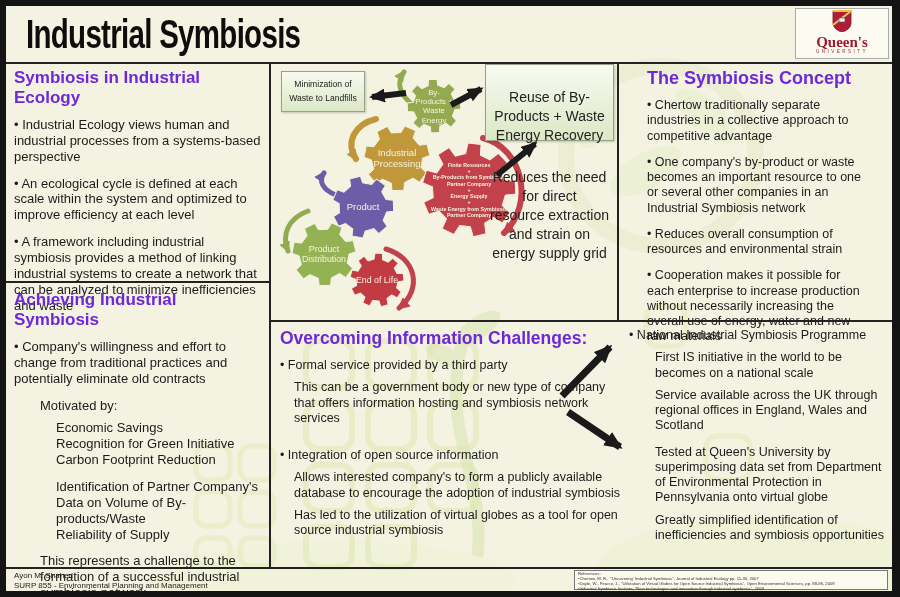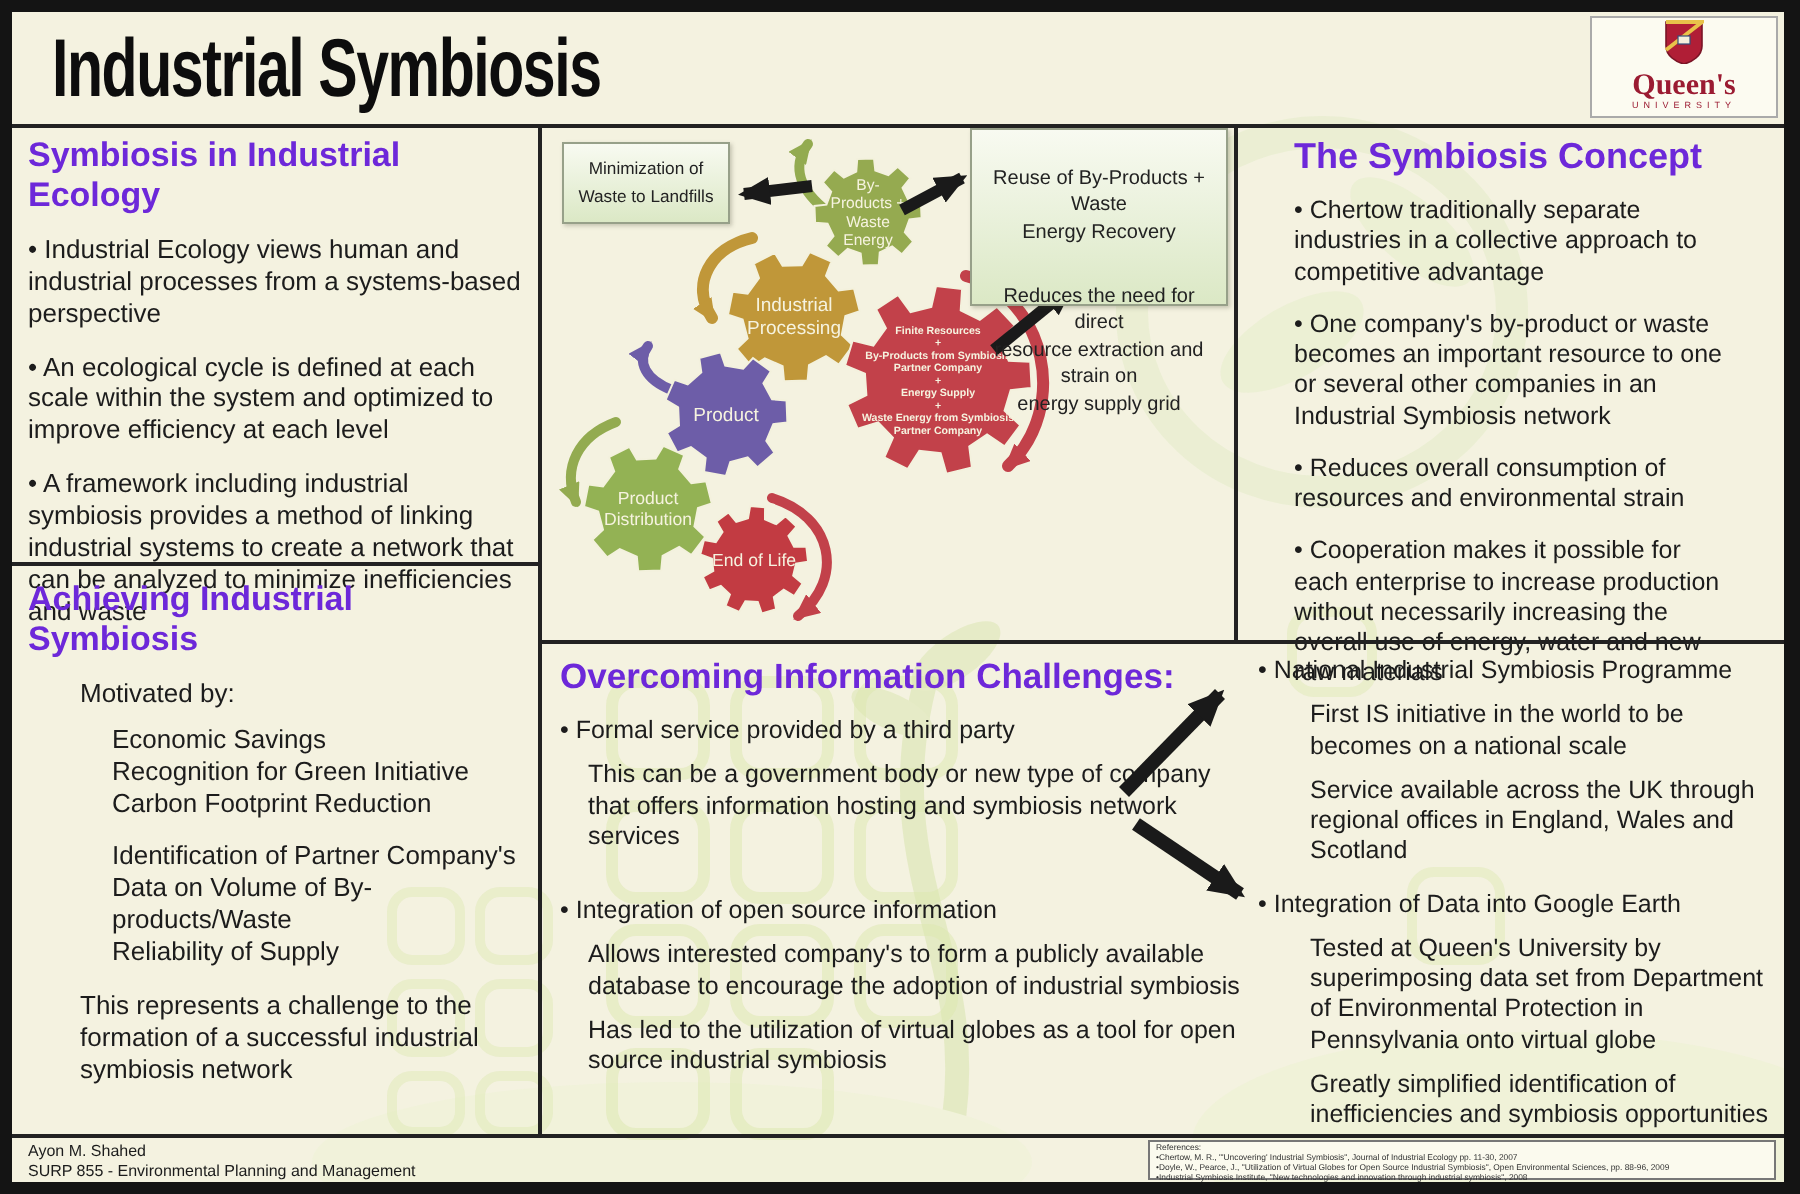--- a/index.html
+++ b/index.html
@@ -26,21 +26,21 @@
   
   h2{font-size:17px;margin:2px 0 9px 0;color:#6d28d9;}
   .t{white-space:pre-line;font-size:13px;line-height:1.22;margin:0 0 11px 0;}
   #sec-concept .t,#band-bottom .t{font-size:12.5px;}
   .ind1{margin-left:26px;}
   .ind2{margin-left:42px;}
   .tight{margin-bottom:7px;}
   
   .dbox{position:absolute;background:linear-gradient(180deg,#f8faf1 0%,#dbe8c5 100%);border:1px solid #97a089;box-shadow:1px 1px 2px rgba(60,60,40,.25);text-align:center;white-space:pre-line;color:#222;}
   #dbox-left{left:8px;top:9px;width:84px;height:41px;font-size:8.6px;line-height:1.65;padding-top:5px;box-sizing:border-box;}
-  #dbox-right{left:212px;top:2px;width:129px;height:89px;font-size:10px;line-height:1.35;padding:4px 3px;box-sizing:border-box;}
+  #dbox-right{left:212px;top:2px;width:129px;height:77px;font-size:14px;line-height:1.35;padding:4px 3px;box-sizing:border-box;}
   #dbox-right .dbox-body{margin-top:5px;white-space:pre-line;}
   
   #footerbar{position:absolute;left:0;right:0;bottom:0;height:24px;border-top:2px solid #222;box-sizing:border-box;}
   #author{position:absolute;left:8px;top:2px;font-size:8px;line-height:1.25;}
   #refs{position:absolute;right:4px;top:1px;bottom:1px;width:314px;border:1px solid #777;background:#fbfaee;font-size:4.2px;line-height:1.18;padding:1px 3px;box-sizing:border-box;color:#333;}
   .overlay{position:absolute;left:0;top:0;pointer-events:none;}
 </style>
 </head>
 <body>
 
@@ -99,20 +99,21 @@
 
   <section id="leftcol">
     <div id="sec-ecology">
       <h2>Symbiosis in Industrial Ecology</h2>
       <p class="t">• Industrial Ecology views human and industrial processes from a systems-based perspective</p>
       <p class="t">• An ecological cycle is defined at each scale within the system and optimized to improve efficiency at each level</p>
       <p class="t">• A framework including industrial symbiosis provides a method of linking industrial systems to create a network that can be analyzed to minimize inefficiencies and waste</p>
     </div>
     <div id="sec-achieving">
       <h2>Achieving Industrial Symbiosis</h2>
+      <p class="t">• Company's willingness and effort to change from traditional practices and potentially eliminate old contracts</p>
       <p class="t ind1 tight">Motivated by:</p>
       <p class="t ind2">Economic Savings
 Recognition for Green Initiative
 Carbon Footprint Reduction</p>
       <p class="t ind2">Identification of Partner Company's
 Data on Volume of By-products/Waste
 Reliability of Supply</p>
       <p class="t ind1">This represents a challenge to the formation of a successful industrial symbiosis network</p>
     </div>
   </section>
@@ -203,21 +204,20 @@
         <p class="t tight">• Formal service provided by a third party</p>
         <p class="t" style="margin-left:14px;margin-bottom:22px;">This can be a government body or new type of company that offers information hosting and symbiosis network services</p>
         <p class="t tight">• Integration of open source information</p>
         <p class="t tight" style="margin-left:14px;">Allows interested company's to form a publicly available database to encourage the adoption of industrial symbiosis</p>
         <p class="t" style="margin-left:14px;">Has led to the utilization of virtual globes as a tool for open source industrial symbiosis</p>
       </div>
       <div id="sec-programmes">
         <p class="t tight">• National Industrial Symbiosis Programme</p>
         <p class="t tight ind1">First IS initiative in the world to be becomes on a national scale</p>
         <p class="t ind1">Service available across the UK through regional offices in England, Wales and Scotland</p>
-        <p class="t tight">• Integration of Data into Google Earth</p>
         <p class="t tight ind1">Tested at Queen's University by superimposing data set from Department of Environmental Protection in Pennsylvania onto virtual globe</p>
         <p class="t ind1">Greatly simplified identification of inefficiencies and symbiosis opportunities</p>
       </div>
     </div>
   </div>
 
   <footer id="footerbar">
     <div id="author">
       <div>Ayon M. Shahed</div>
       <div>SURP 855 - Environmental Planning and Management</div>

